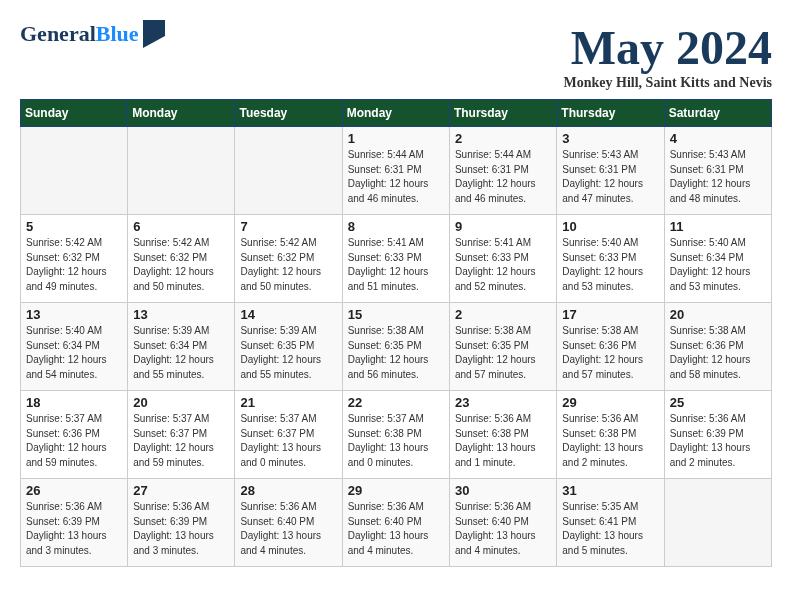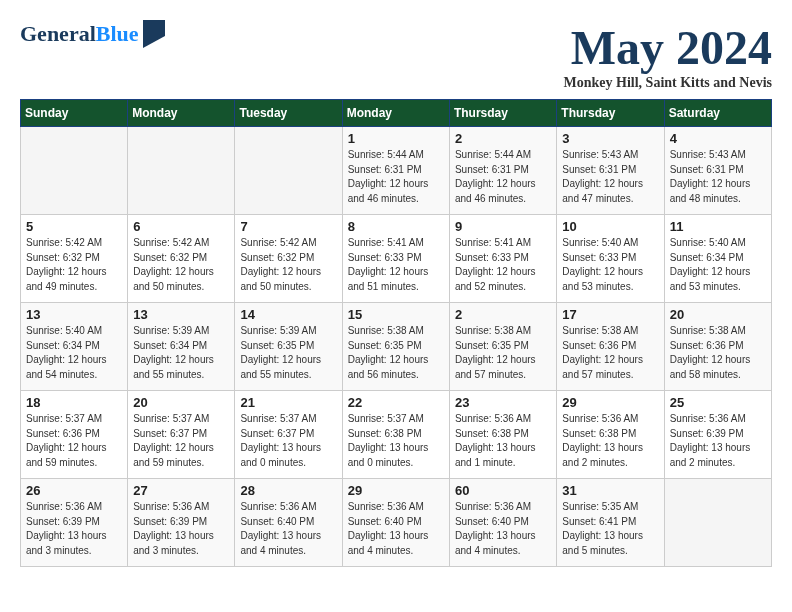--- a/index.html
+++ b/index.html
@@ -235,21 +235,21 @@
         </td>
         <td>
           <span class="day-num">28</span>
           <div class="day-info">Sunrise: 5:36 AM<br>Sunset: 6:40 PM<br>Daylight: 13 hours<br>and 4 minutes.</div>
         </td>
         <td>
           <span class="day-num">29</span>
           <div class="day-info">Sunrise: 5:36 AM<br>Sunset: 6:40 PM<br>Daylight: 13 hours<br>and 4 minutes.</div>
         </td>
         <td>
-          <span class="day-num">60</span>
+          <span class="day-num">30</span>
           <div class="day-info">Sunrise: 5:36 AM<br>Sunset: 6:40 PM<br>Daylight: 13 hours<br>and 4 minutes.</div>
         </td>
         <td>
           <span class="day-num">31</span>
           <div class="day-info">Sunrise: 5:35 AM<br>Sunset: 6:41 PM<br>Daylight: 13 hours<br>and 5 minutes.</div>
         </td>
         <td class="empty-cell"></td>
       </tr>
     </tbody>
 </table>

